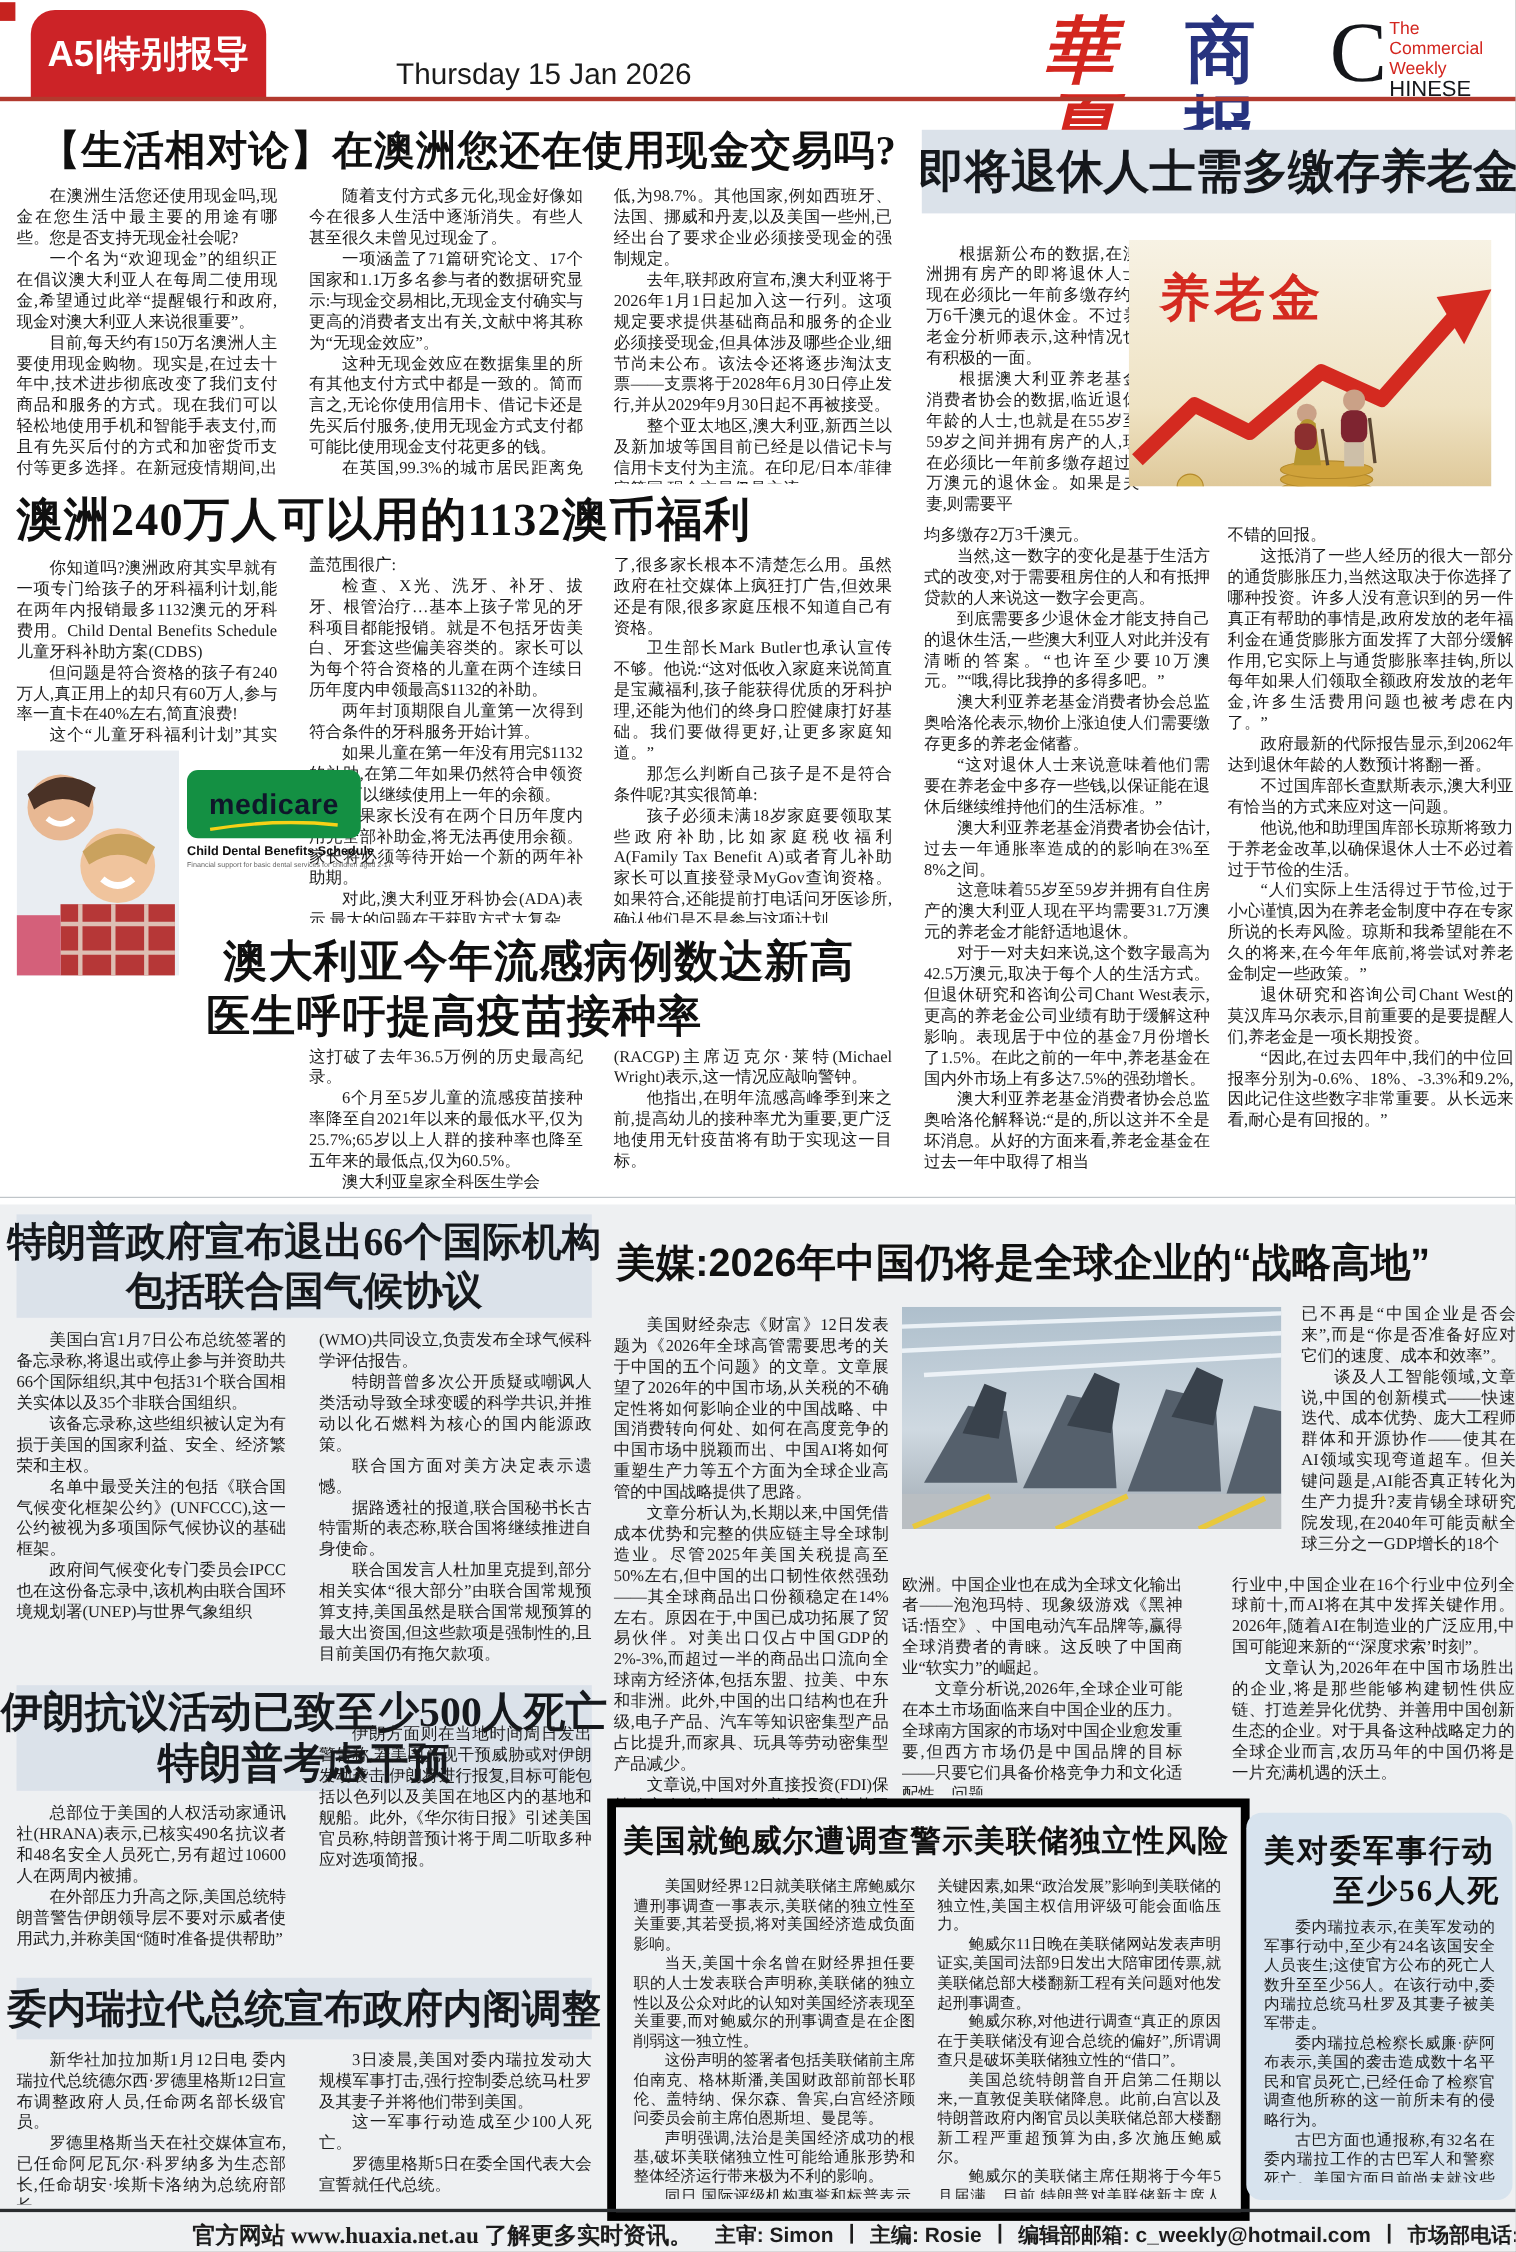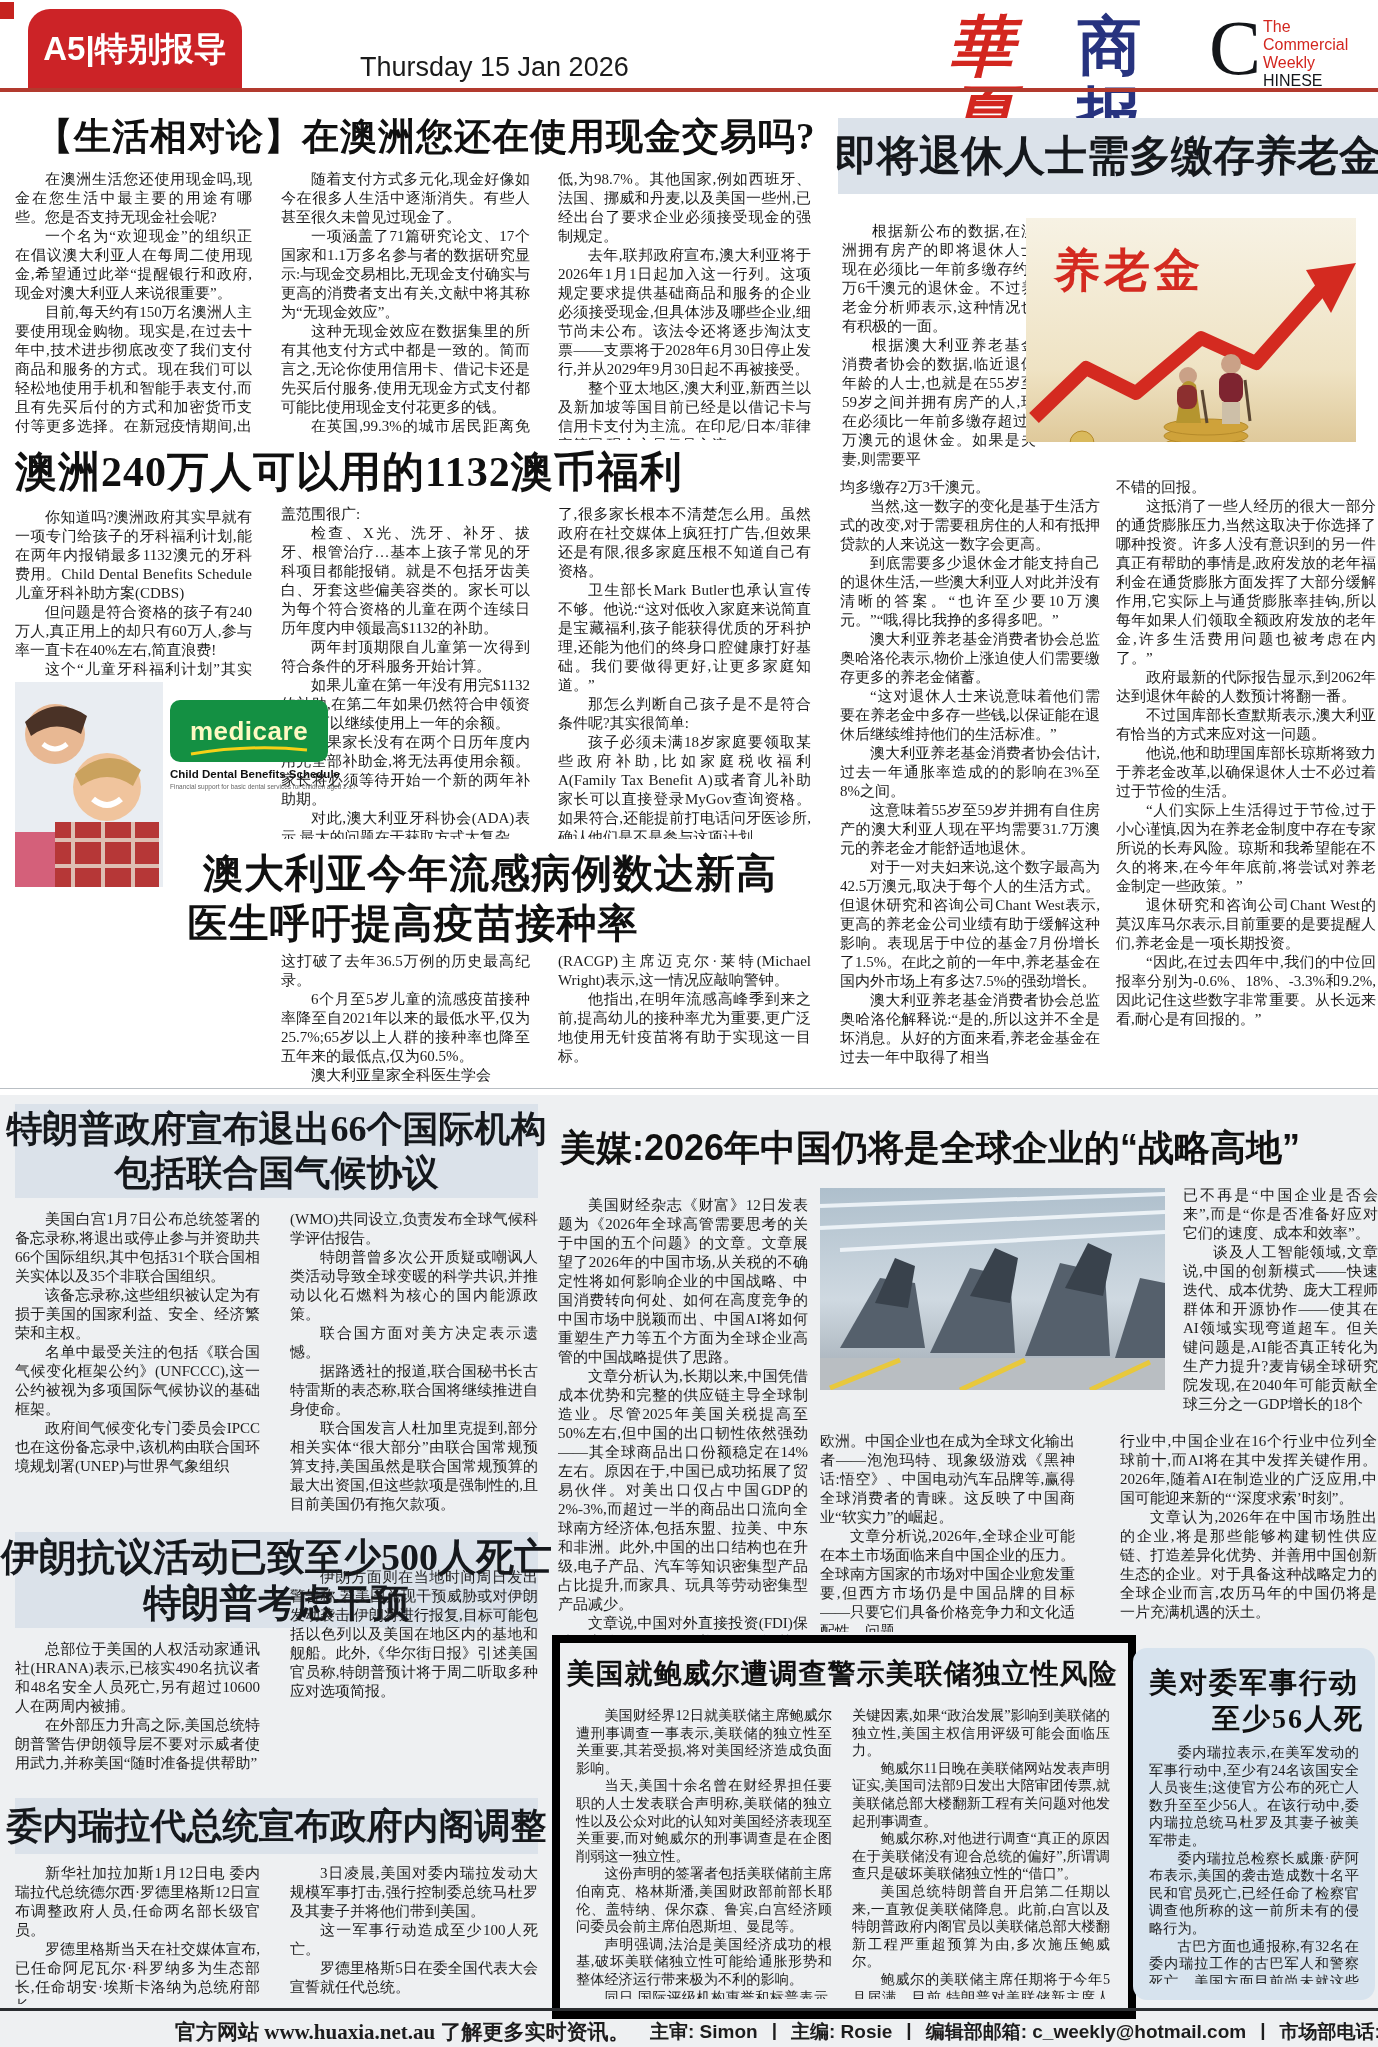--- a/index.html
+++ b/index.html
@@ -36,21 +36,21 @@
   </div>
   <div class="abs sans" style="left:360px;top:52px;font-size:27px;color:#1b1b1b;">Thursday 15 Jan 2026</div>
 
   <div class="abs" style="left:948px;top:12px;display:flex;align-items:flex-start;">
     <span style="font-size:66px;line-height:70px;font-weight:bold;color:#d3261f;font-style:italic;">華夏</span>
     <span style="font-size:64px;line-height:70px;font-weight:bold;color:#27337f;">商报</span>
     <span style="font-size:78px;line-height:72px;color:#14161a;margin-left:6px;">C</span>
     <span class="sans" style="display:flex;flex-direction:column;margin-left:2px;margin-top:6px;">
       <span style="color:#d3261f;font-size:16px;line-height:18px;">The Commercial</span>
       <span style="color:#d3261f;font-size:16px;line-height:18px;">Weekly</span>
-      <span style="color:#14161a;font-size:16px;line-height:18px;">HINESE</span>
+      <span style="color:#14161a;font-size:20px;line-height:18px;">HINESE</span>
     </span>
   </div>
   <div class="rule" style="left:0;top:88px;width:1378px;height:4px;"></div>
 
   <div class="hl" style="left:36px;top:112px;font-size:37px;">【生活相对论】在澳洲您还在使用现金交易吗?</div>
   <div class="col" style="left:15px;top:170px;width:237px;height:266px;">
       <p>在澳洲生活您还使用现金吗,现金在您生活中最主要的用途有哪些。您是否支持无现金社会呢?</p>
       <p>一个名为“欢迎现金”的组织正在倡议澳大利亚人在每周二使用现金,希望通过此举“提醒银行和政府,现金对澳大利亚人来说很重要”。</p>
       <p>目前,每天约有150万名澳洲人主要使用现金购物。现实是,在过去十年中,技术进步彻底改变了我们支付商品和服务的方式。现在我们可以轻松地使用手机和智能手表支付,而且有先买后付的方式和加密货币支付等更多选择。在新冠疫情期间,出于卫生原因,专家建议避免使用现金,因此减少现金使用的情况有增无减。</p>
     </div>
@@ -172,21 +172,21 @@
         <line x1="118" y1="140" x2="118" y2="205"></line>
         <line x1="40" y1="158" x2="144" y2="158"></line>
           <line x1="40" y1="184" x2="144" y2="184"></line>
       </g>
       <rect x="0" y="150" width="40" height="55" fill="#d4607a"></rect>
     </svg>
   </div>
 
   <div class="abs" style="left:170px;top:700px;width:160px;">
     <div style="width:158px;height:62px;background:#149043;border-radius:10px;display:flex;align-items:center;justify-content:center;position:relative;">
-      <span class="sans" style="color:#fef9c3;font-weight:bold;font-size:26px;letter-spacing:0.5px;">medicare</span>
+      <span class="sans" style="color:#0f172a;font-weight:bold;font-size:26px;letter-spacing:0.5px;">medicare</span>
       <svg width="120" height="10" style="position:absolute;left:19px;bottom:6px;">
           <path d="M2 8 q60 -10 116 -4" stroke="#f7d117" stroke-width="3" fill="none"></path>
         </svg>
     </div>
     <div class="sans" style="margin-top:6px;font-weight:bold;font-size:11.5px;color:#111;white-space:nowrap;">Child Dental Benefits Schedule</div>
     <div class="sans" style="margin-top:3px;font-size:6.5px;color:#666;white-space:nowrap;">Financial support for basic dental services for children aged 2-17</div>
   </div>
 
   <div class="hl" style="left:170px;top:846px;width:640px;text-align:center;font-size:40px;">澳大利亚今年流感病例数达新高</div>
   <div class="hl" style="left:15px;top:896px;width:796px;text-align:center;font-size:40px;">医生呼吁提高疫苗接种率</div>

